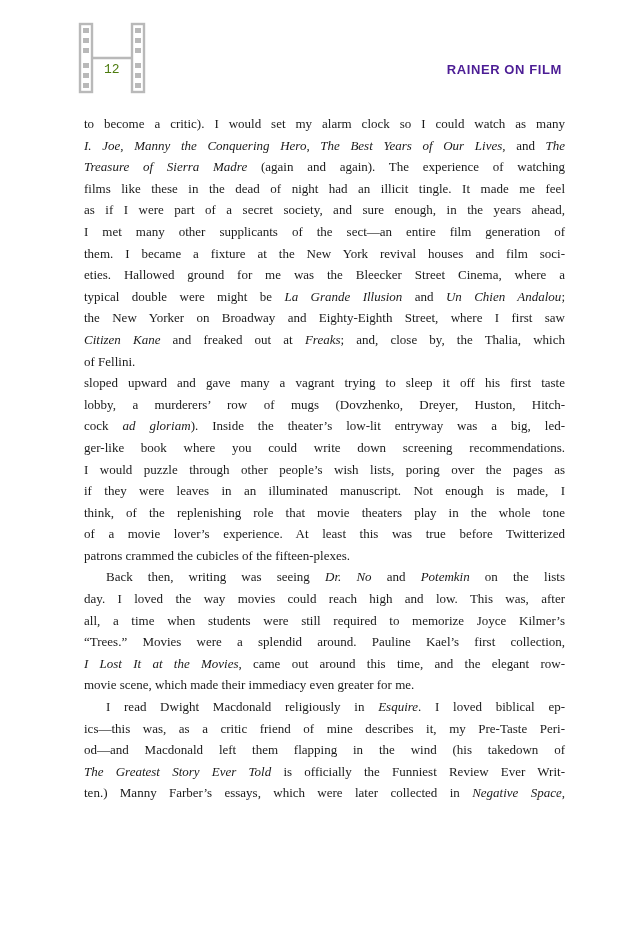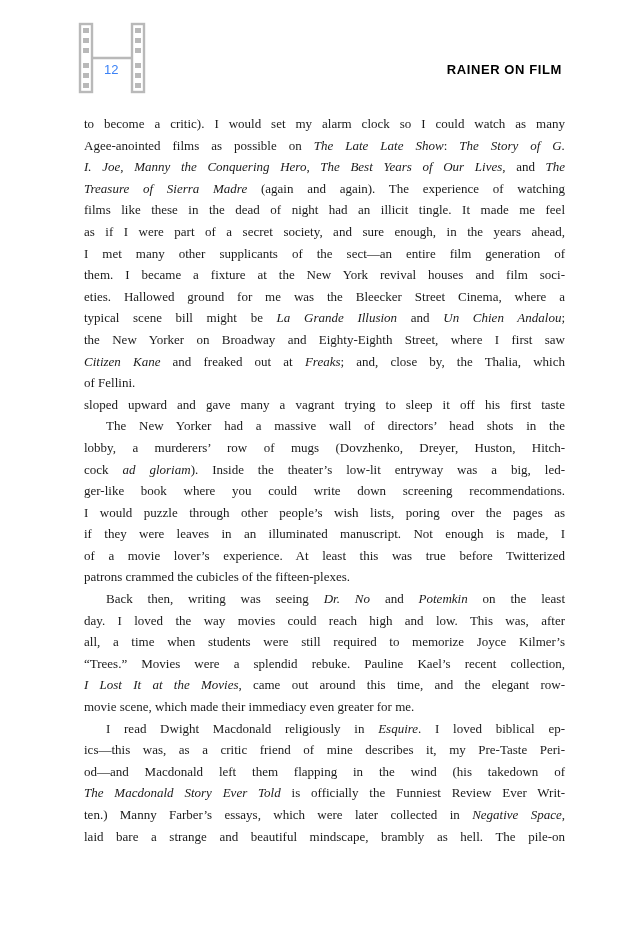--- a/index.html
+++ b/index.html
@@ -1,21 +1,21 @@
 <!DOCTYPE html>
 <html><head>
 <meta charset="utf-8">
 <style>
   html, body { margin: 0; padding: 0; background: #ffffff; }
   body { width: 630px; height: 945px; position: relative; overflow: hidden; }
   .page { position: absolute; left: 0; top: 0; width: 630px; height: 945px; background: #fff; }
 
   .film-icon { position: absolute; left: 78px; top: 22px; width: 72px; height: 72px; }
-  .page-number { position: absolute; left: 104px; top: 62px; font-family: Liberation Sans, sans-serif; font-size: 13px; color: #3b82f6; text-align: center; }
-  .running-head { position: absolute; right: 68px; top: 62px; font-family: "Liberation Sans", sans-serif; font-weight: bold; font-size: 13px; letter-spacing: 0.6px; color: #000000; }
+  .page-number { position: absolute; left: 104px; top: 62px; font-family: Liberation Mono, monospace; font-size: 13px; color: #4d7c0f; text-align: center; }
+  .running-head { position: absolute; right: 68px; top: 62px; font-family: "Liberation Sans", sans-serif; font-weight: bold; font-size: 13px; letter-spacing: 0.6px; color: #4c1d95; }
 
   .body-text { position: absolute; left: 84px; top: 113px; width: 481px; font-family: Liberation Serif, serif; font-size: 13px; line-height: 21.6px; color: #1a1a1a; }
   .line { display: block; text-align: justify; text-align-last: justify; white-space: nowrap; }
   .line.end { text-align-last: left; }
   .line.ind { padding-left: 22px; }
   i { font-style: italic; }
 </style>
 </head>
 <body>
 
@@ -40,54 +40,52 @@
       <rect x="57" y="51" width="6" height="5"></rect>
       <rect x="57" y="61" width="6" height="5"></rect>
     </g>
   </svg>
   <div class="page-number">12</div>
   <div class="running-head">RAINER ON FILM</div>
 
   <div class="body-text" id="body-text">
       <div>
         <span class="line"><span>to become a critic). I would set my alarm clock so I could watch as many</span></span>
-        <span class="line"><span>Agee-anointed films as possible on </span><i>The Late Late Show</i><span>: </span><i>The Story of G.</i></span>
         <span class="line"><i>I. Joe</i><span>, </span><i>Manny the Conquering Hero</i><span>, </span><i>The Best Years of Our Lives</i><span>, and </span><i>The</i></span>
         <span class="line"><i>Treasure of Sierra Madre</i><span> (again and again). The experience of watching</span></span>
         <span class="line"><span>films like these in the dead of night had an illicit tingle. It made me feel</span></span>
         <span class="line"><span>as if I were part of a secret society, and sure enough, in the years ahead,</span></span>
         <span class="line"><span>I met many other supplicants of the sect—an entire film generation of</span></span>
         <span class="line"><span>them. I became a fixture at the New York revival houses and film soci-</span></span>
         <span class="line"><span>eties. Hallowed ground for me was the Bleecker Street Cinema, where a</span></span>
-        <span class="line"><span>typical scene bill might be </span><i>La Grande Illusion</i><span> and </span><i>Un Chien Andalou</i><span>;</span></span>
+        <span class="line"><span>typical double were might be </span><i>La Grande Illusion</i><span> and </span><i>Un Chien Andalou</i><span>;</span></span>
         <span class="line"><span>the New Yorker on Broadway and Eighty-Eighth Street, where I first saw</span></span>
         <span class="line"><i>Citizen Kane</i><span> and freaked out at </span><i>Freaks</i><span>; and, close by, the Thalia, which</span></span>
         <span class="line end"><span>of Fellini.</span></span>
         <span class="line"><span>sloped upward and gave many a vagrant trying to sleep it off his first taste</span></span>
       </div>
       <div>
-        <span class="line ind"><span>The New Yorker had a massive wall of directors’ head shots in the</span></span>
         <span class="line"><span>lobby, a murderers’ row of mugs (Dovzhenko, Dreyer, Huston, Hitch-</span></span>
         <span class="line"><span>cock </span><i>ad gloriam</i><span>). Inside the theater’s low-lit entryway was a big, led-</span></span>
         <span class="line"><span>ger-like book where you could write down screening recommendations.</span></span>
         <span class="line"><span>I would puzzle through other people’s wish lists, poring over the pages as</span></span>
         <span class="line"><span>if they were leaves in an illuminated manuscript. Not enough is made, I</span></span>
+        <span class="line"><span>think, of the replenishing role that movie theaters play in the whole tone</span></span>
         <span class="line"><span>of a movie lover’s experience. At least this was true before Twitterized</span></span>
         <span class="line end"><span>patrons crammed the cubicles of the fifteen-plexes.</span></span>
       </div>
       <div>
-        <span class="line ind"><span>Back then, writing was seeing </span><i>Dr. No</i><span> and </span><i>Potemkin</i><span> on the least</span></span>
+        <span class="line ind"><span>Back then, writing was seeing </span><i>Dr. No</i><span> and </span><i>Potemkin</i><span> on the lists</span></span>
         <span class="line"><span>day. I loved the way movies could reach high and low. This was, after</span></span>
         <span class="line"><span>all, a time when students were still required to memorize Joyce Kilmer’s</span></span>
-        <span class="line"><span>“Trees.” Movies were a splendid rebuke. Pauline Kael’s recent collection,</span></span>
+        <span class="line"><span>“Trees.” Movies were a splendid around. Pauline Kael’s first collection,</span></span>
         <span class="line"><i>I Lost It at the Movies</i><span>, came out around this time, and the elegant row-</span></span>
         <span class="line end"><span>movie scene, which made their immediacy even greater for me.</span></span>
       </div>
       <div>
         <span class="line ind"><span>I read Dwight Macdonald religiously in </span><i>Esquire</i><span>. I loved biblical ep-</span></span>
         <span class="line"><span>ics—this was, as a critic friend of mine describes it, my Pre-Taste Peri-</span></span>
         <span class="line"><span>od—and Macdonald left them flapping in the wind (his takedown of</span></span>
-        <span class="line"><i>The Macdonald Story Ever Told</i><span> is officially the Funniest Review Ever Writ-</span></span>
+        <span class="line"><i>The Greatest Story Ever Told</i><span> is officially the Funniest Review Ever Writ-</span></span>
         <span class="line"><span>ten.) Manny Farber’s essays, which were later collected in </span><i>Negative Space</i><span>,</span></span>
-        <span class="line"><span>laid bare a strange and beautiful mindscape, brambly as hell. The pile-on</span></span>
       </div>
     </div>
 </div>
 
 </body></html>

